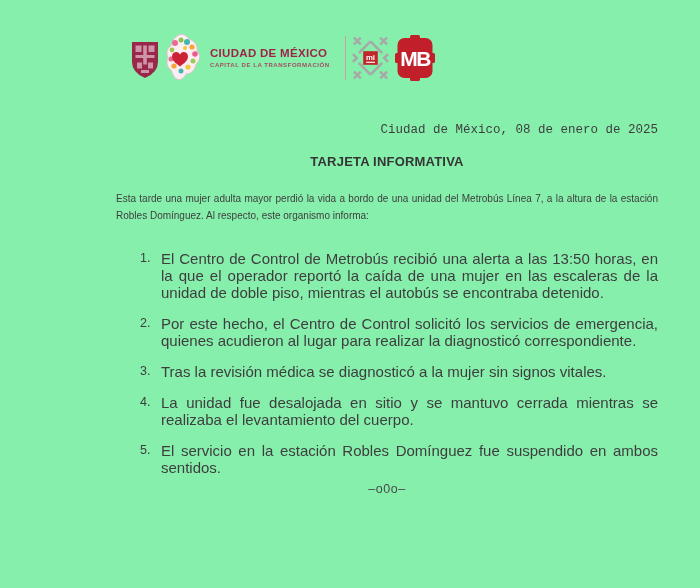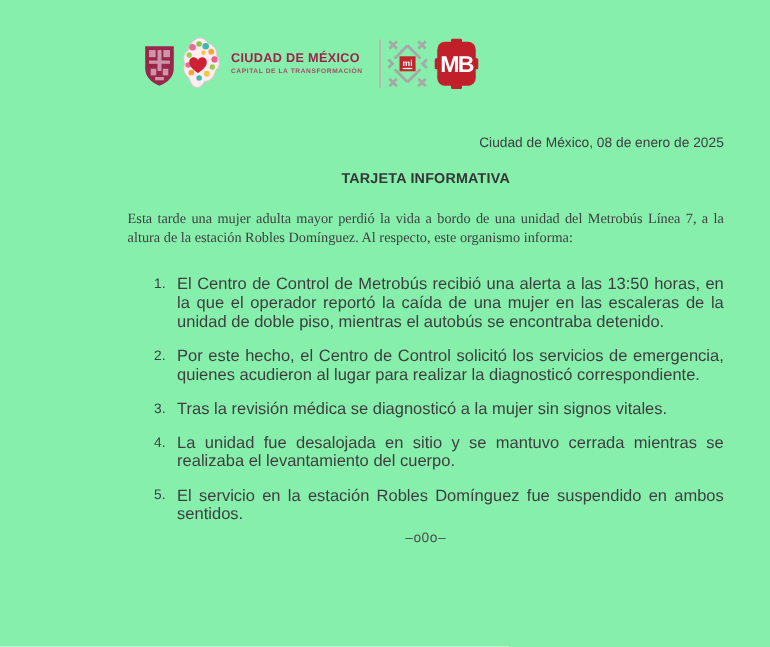--- a/index.html
+++ b/index.html
@@ -39,35 +39,35 @@
   }
   .milogo { margin-left:6px; }
   .mblogo { margin-left:6px; }
 
   
   .dateline {
     margin:39px 79px 0 79px;
     text-align:right;
     font-size:12.5px;
     line-height:17px;
+    font-family:Liberation Mono, monospace;
   }
   .doc-title {
     margin-top:15px;
     text-align:center;
     font-size:13px;
     font-weight:bold;
     letter-spacing:0.2px;
     color:#353535;
   }
   .intro {
     margin:21px 79px 0 79px;
-    font-size:13px;
+    font-size:10px;
     line-height:17.3px;
     text-align:justify;
-    font-family:Liberation Serif, serif;
   }
   .num-list {
     margin:25px 79px 0 79px;
     display:flex;
     flex-direction:column;
     row-gap:13.5px;
   }
   .list-item { display:flex; }
   .list-item .num {
     flex:0 0 21px;

